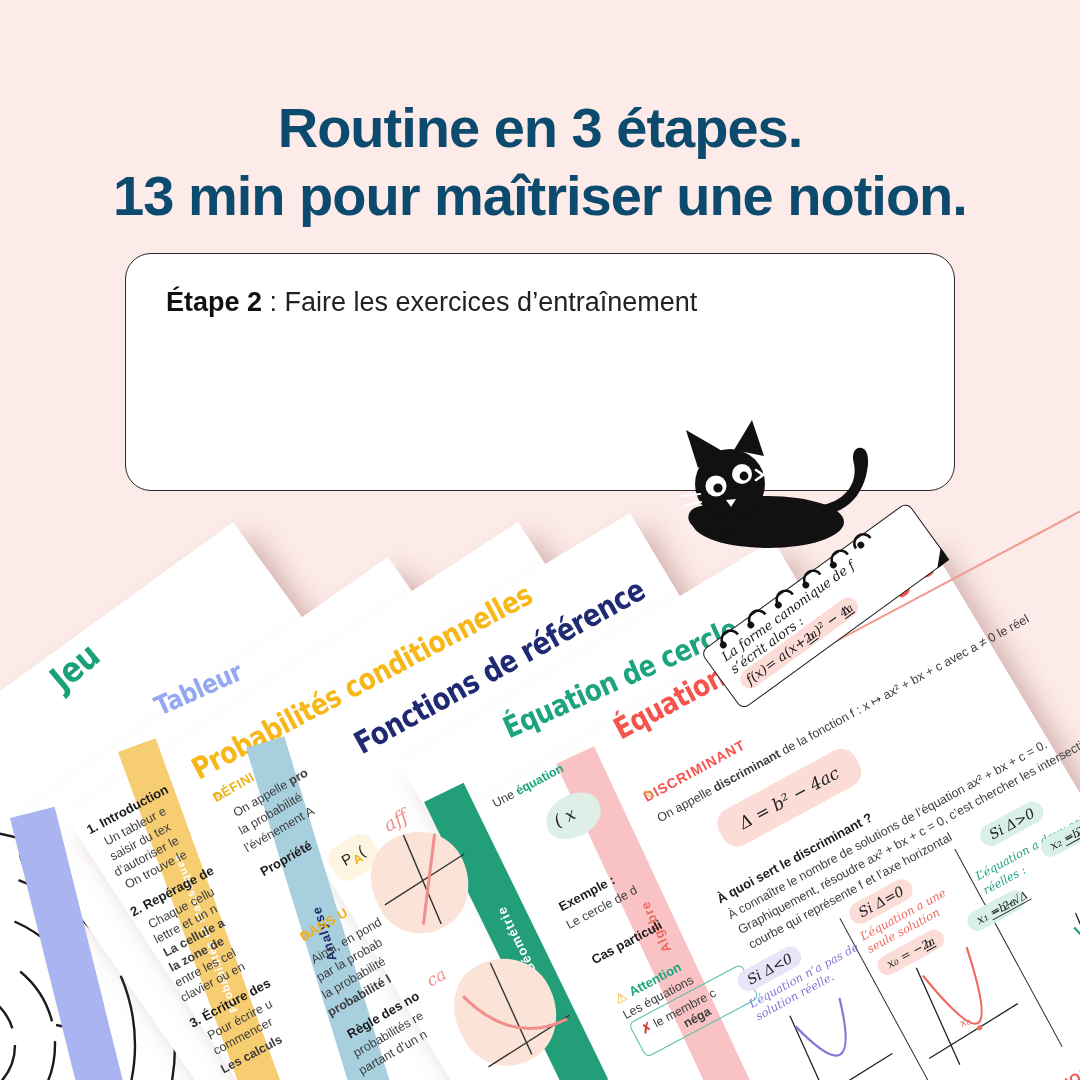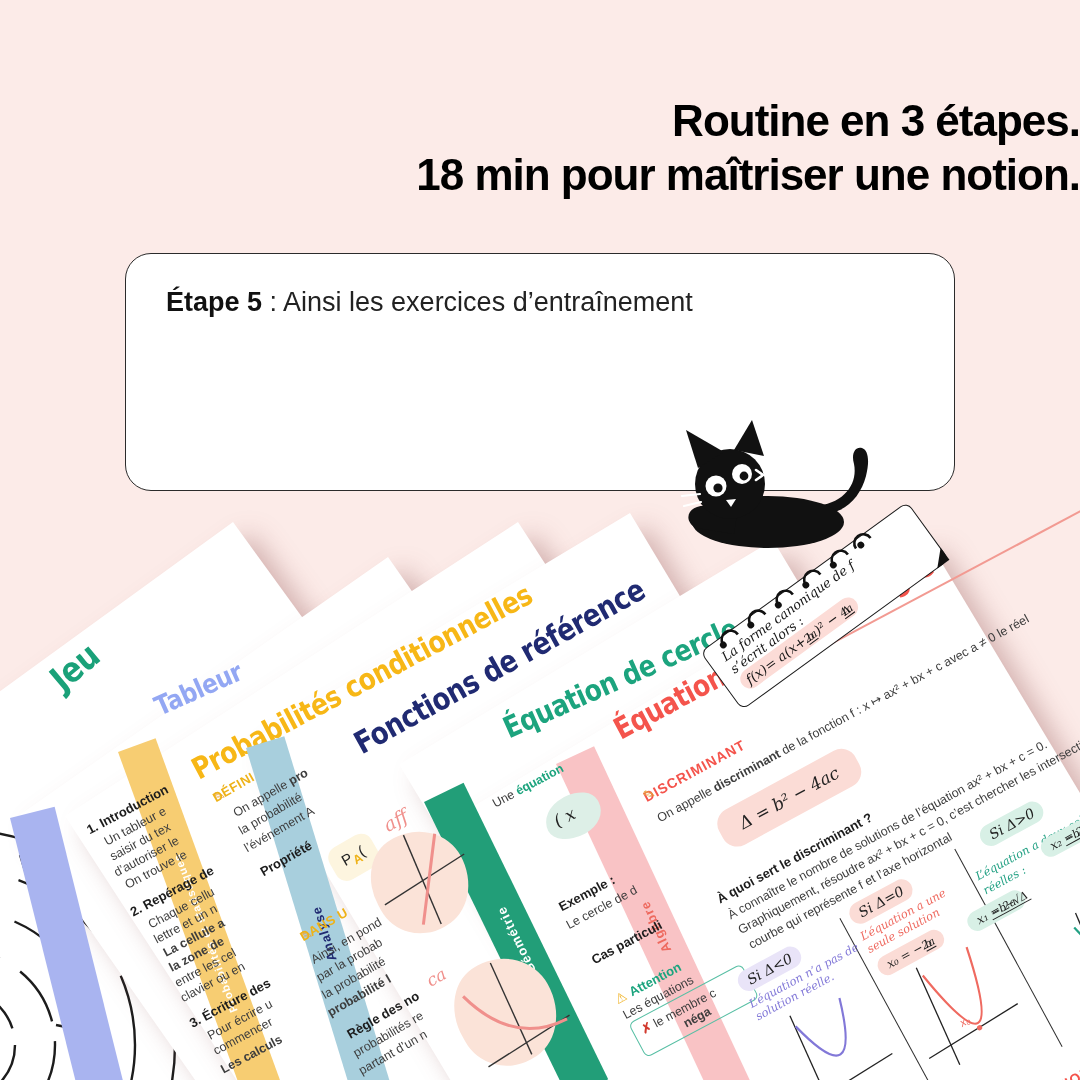--- a/index.html
+++ b/index.html
@@ -1,18 +1,18 @@
 <!DOCTYPE html>
 <html><head>
 <meta charset="utf-8">
 <style>
   html,body{margin:0;padding:0;background:#e8e2e0;}
   .stage{position:relative;width:1080px;height:1080px;overflow:hidden;background:#fcebe8;font-family:"Liberation Sans",sans-serif;}
   
-  .main-title{position:absolute;top:94px;left:0;width:1080px;text-align:right;font-size:44px;line-height:1.22;font-weight:bold;letter-spacing:-1px;color:#000000;}
+  .main-title{position:absolute;top:94px;left:0;width:1080px;text-align:center;font-size:56px;line-height:1.22;font-weight:bold;letter-spacing:-1px;color:#0c4a6e;}
   
   .card{position:absolute;left:125px;top:253px;width:830px;height:238px;background:#ffffff;border:1.6px solid #2b2b2b;border-radius:26px;box-sizing:border-box;padding:33px 0 0 40px;z-index:5;}
   .step{font-size:27px;color:#222;margin-bottom:41px;white-space:nowrap;}
   .step b{color:#111;}
   
   .sheet{position:absolute;background:#ffffff;box-shadow:8px 20px 26px rgba(150,90,90,.40);}
   .band{position:absolute;display:flex;align-items:center;justify-content:center;z-index:30;transform-origin:0 0;}
   .band span{writing-mode:vertical-rl;transform:rotate(180deg);font-size:11px;font-weight:bold;letter-spacing:1px;white-space:nowrap;}
   .cl{position:absolute;transform-origin:0 0;z-index:30;}
   .cl *{position:absolute;white-space:nowrap;}
@@ -28,25 +28,25 @@
   .pencil{color:#e8a33d;font-size:14px;}
   .divline{background:#2e2e2e;width:1.2px;}
 </style>
 </head>
 <body>
 
 <div class="stage">
 
   <div class="main-title">
     <div>Routine en 3 étapes.</div>
-    <div>18 min pour maîtriser une notion.</div>
+    <div>13 min pour maîtriser une notion.</div>
   </div>
 
   <div class="card">
-    <div class="step"><b>Étape 5</b><span> : Ainsi les exercices d’entraînement</span></div>
+    <div class="step"><b>Étape 2</b><span> : Faire les exercices d’entraînement</span></div>
   </div>
 
   <div class="sheet" style="left:-417px;top:522px;width:650px;height:1200px;transform:rotate(-36deg);transform-origin:100% 0;z-index:10;"></div>
 
   <svg style="position:absolute;left:-140px;top:795px;z-index:11;" width="460" height="430" viewBox="0 0 460 430">
     <g fill="none" stroke="#1c1c1c" stroke-width="2.4">
       <circle cx="100" cy="250" r="215" stroke-dasharray="210 26 160 30 240 40"></circle>
       <circle cx="100" cy="250" r="175" stroke-dasharray="120 24 90 28 150 30"></circle>
       <circle cx="100" cy="250" r="135" stroke-dasharray="90 22 70 26 110 28"></circle>
       <circle cx="100" cy="250" r="95" stroke-dasharray="60 20 50 22 80 24"></circle>

